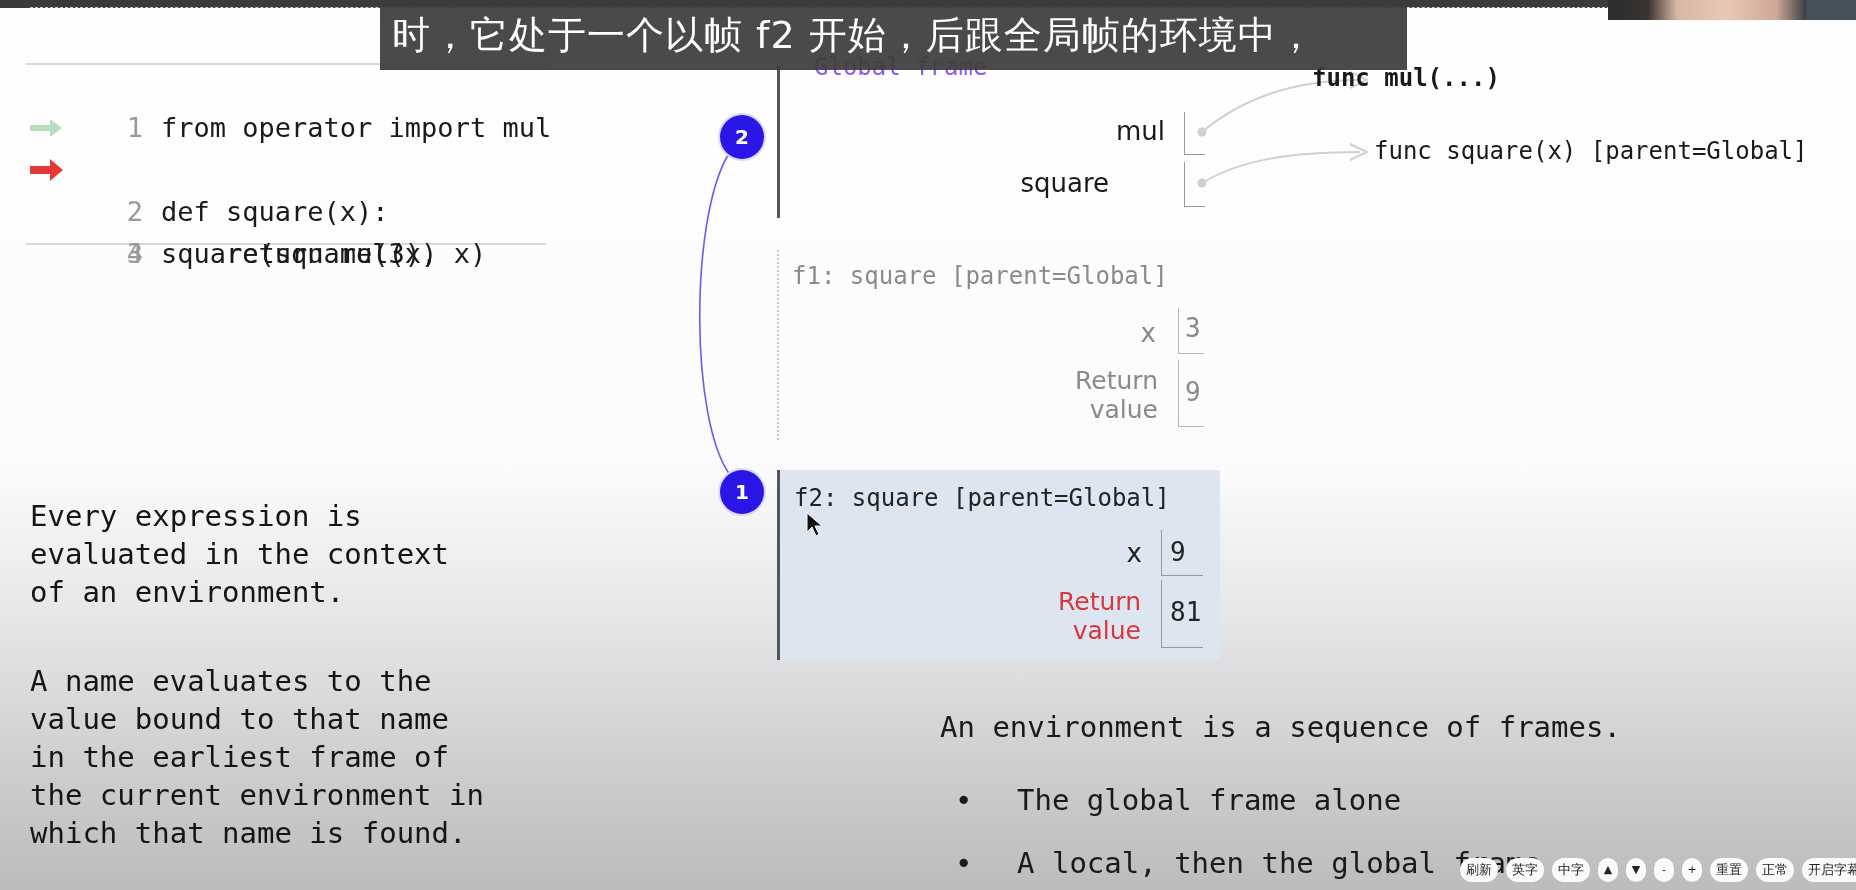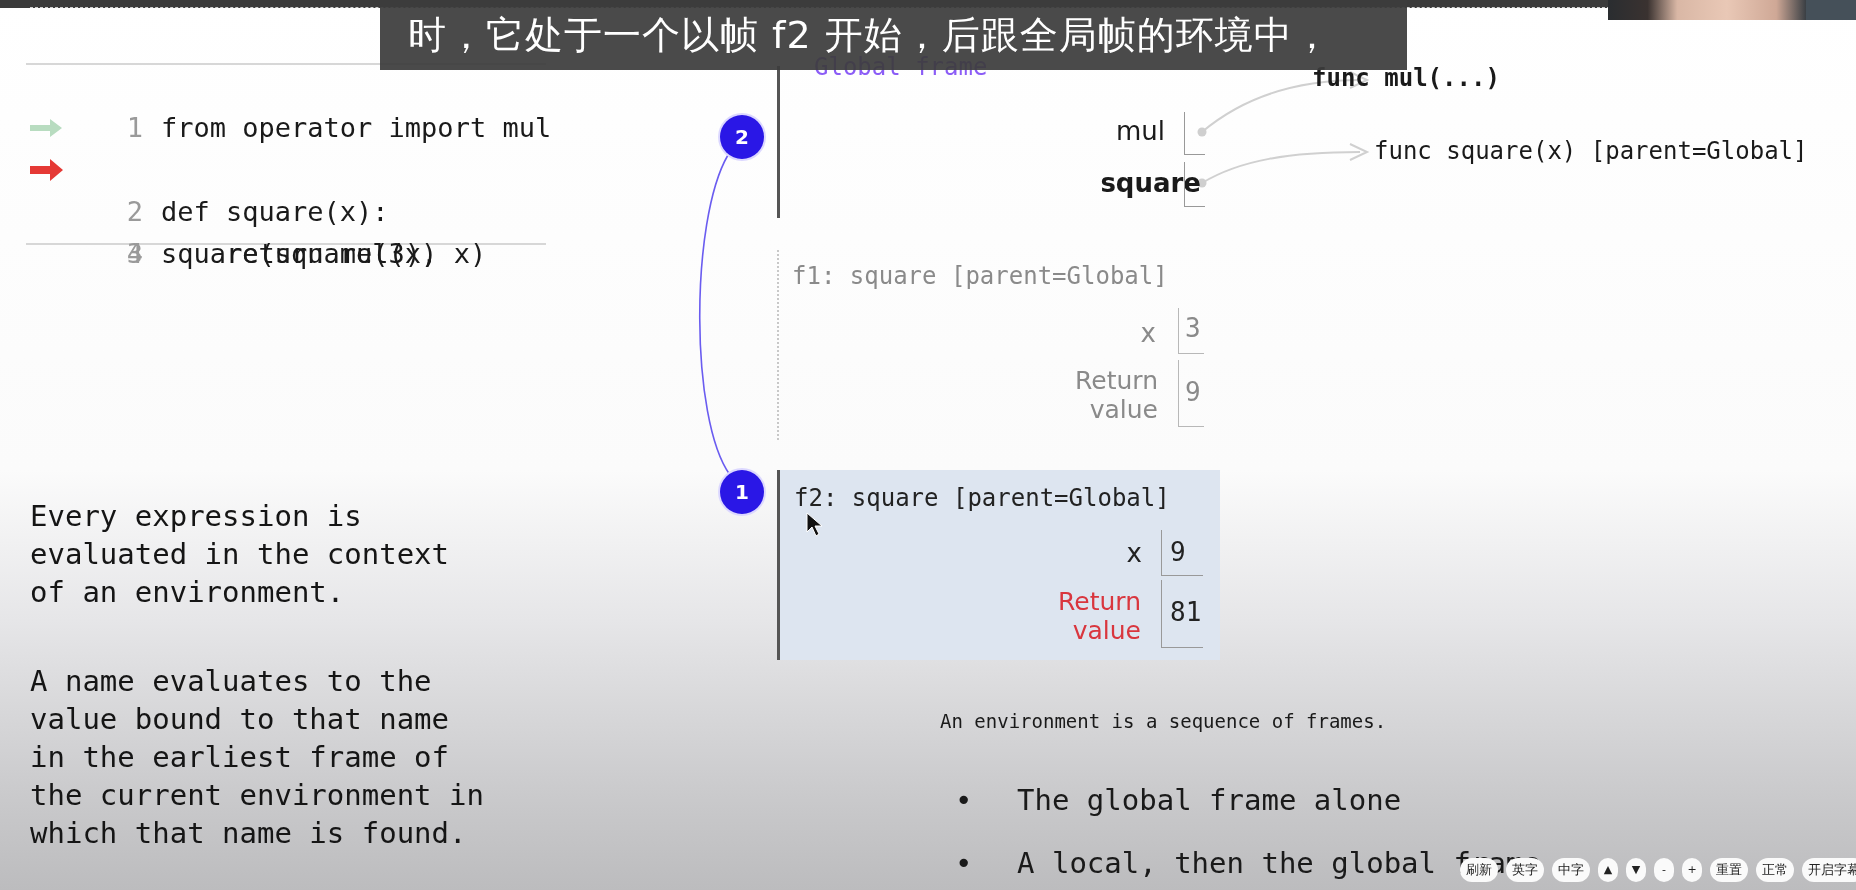--- a/index.html
+++ b/index.html
@@ -6,21 +6,21 @@
   body{width:1856px;height:890px;position:relative;overflow:hidden;
     background:linear-gradient(to bottom,#ffffff 0px,#fbfbfb 470px,#e6e6e8 620px,#c9c9cb 800px,#bcbcbe 890px);
     font-family:"DejaVu Sans Mono","Liberation Mono",monospace;color:#1a1a1a;}
   .abs{position:absolute;}
   .topbar{left:0;top:0;width:1856px;height:8px;background:#3b3b3b;}
   .topbar .dots{position:absolute;left:30px;top:7px;width:1600px;border-top:1px dashed #cfcfcf;}
   .webcam{left:1608px;top:0;width:198px;height:20px;background:linear-gradient(90deg,#2a2d30 0%,#3a3230 20%,#d9b7a5 35%,#e9c8b6 60%,#cfa896 85%,#3a3f44 100%);}
   .webcam2{left:1806px;top:0;width:50px;height:20px;background:#455059;}
   .subtitle{left:380px;top:0;width:1027px;height:70px;background:rgba(60,60,60,0.93);
     color:#fff;font-family:"DejaVu Sans","Liberation Sans",sans-serif;font-size:38px;line-height:70px;
-    padding-left:28px;box-sizing:border-box;white-space:nowrap;letter-spacing:1px;}
+    padding-left:12px;box-sizing:border-box;white-space:nowrap;letter-spacing:1px;}
   .code{left:26px;top:63px;width:520px;border-top:2px solid #d7d7d7;border-bottom:2px solid #d7d7d7;padding:0 0 10px;}
   .code-line{height:42px;line-height:42px;font-size:27px;position:relative;white-space:pre;}
   .ln{display:inline-block;width:70px;text-align:right;color:#9a9a9a;padding-right:18px;box-sizing:border-box;}
   .arrow{position:absolute;left:2px;top:0;width:36px;height:42px;}
   .note{font-size:29px;line-height:38px;white-space:pre;color:#151515;}
   .frame-title{font-size:24px;white-space:nowrap;}
   .var-name{font-family:"DejaVu Sans","Liberation Sans",sans-serif;font-size:26px;text-align:right;}
   .var-box{border-left:1.5px solid #999;border-bottom:1.5px solid #999;}
   .circle{width:44px;height:44px;border-radius:50%;background:#2a17e6;color:#fff;
     font-family:"DejaVu Sans","Liberation Sans",sans-serif;font-weight:bold;font-size:20px;
@@ -79,21 +79,21 @@
   <circle cx="1202" cy="183" r="4.5" fill="#cfcfcf"></circle>
 </svg>
 
 <div class="abs circle" style="left:720px;top:115px;">2</div>
 <div class="abs circle" style="left:720px;top:470px;">1</div>
 
 <div class="abs" style="left:777px;top:66px;width:3px;height:152px;background:#555;"></div>
 <div class="abs frame-title" style="left:792px;top:53px;color:#8b5cf6;margin-left:22px;">Global frame</div>
 <div class="abs var-name" style="left:1060px;top:116px;width:105px;">mul</div>
 <div class="abs var-box" style="left:1184px;top:112px;width:20px;height:42px;"></div>
-<div class="abs var-name" style="left:1076px;top:168px;width:125px;font-weight:bold;">square</div>
+<div class="abs var-name" style="left:984px;top:168px;width:125px;">square</div>
 <div class="abs var-box" style="left:1184px;top:162px;width:20px;height:44px;"></div>
 
 <div class="abs frame-title" style="left:1312px;top:64px;font-weight:bold;">func mul(...)</div>
 <div class="abs frame-title" style="left:1374px;top:137px;">func square(x) [parent=Global]</div>
 
 <div class="abs" style="left:777px;top:250px;height:190px;border-left:2px dotted #c8c8c8;"></div>
 <div class="abs frame-title" style="left:792px;top:262px;color:#8a8a8a;text-align:center;">f1: square [parent=Global]</div>
 <div class="abs var-name" style="left:1100px;top:318px;width:56px;color:#8a8a8a;">x</div>
 <div class="abs var-box" style="left:1178px;top:308px;width:26px;height:46px;color:#8a8a8a;font-family:'DejaVu Sans Mono',monospace;font-size:26px;padding-left:6px;line-height:40px;box-sizing:border-box;border-color:#b8b8b8;">3</div>
 <div class="abs var-name" style="left:1040px;top:366px;width:118px;color:#8a8a8a;font-size:25px;line-height:29px;"><span>Return</span><br><span>value</span></div>
@@ -103,21 +103,21 @@
 <div class="abs frame-title" style="left:794px;top:484px;color:#222;">f2: square [parent=Global]</div>
 <div class="abs var-name" style="left:1080px;top:538px;width:62px;color:#222;">x</div>
 <div class="abs var-box" style="left:1161px;top:530px;width:42px;height:46px;font-family:'DejaVu Sans Mono',monospace;font-size:26px;padding-left:8px;line-height:44px;box-sizing:border-box;color:#222;">9</div>
 <div class="abs var-name" style="left:1020px;top:587px;width:121px;color:#d9363e;font-size:25px;line-height:29px;"><span>Return</span><br><span>value</span></div>
 <div class="abs var-box" style="left:1161px;top:580px;width:42px;height:68px;font-family:'DejaVu Sans Mono',monospace;font-size:26px;padding-left:8px;line-height:64px;box-sizing:border-box;color:#222;">81</div>
 
 <svg class="abs" style="left:806px;top:512px;" width="18" height="26" viewBox="0 0 18 26">
   <path d="M1 1 L1 20 L6 15 L10 24 L13 22 L9 14 L16 14 Z" fill="#111" stroke="#fff" stroke-width="1"></path>
 </svg>
 
-<div class="abs" style="left:940px;top:710px;font-size:19px;white-space:nowrap;">An environment is a sequence of frames.</div>
+<div class="abs" style="left:940px;top:710px;font-size:29px;white-space:nowrap;">An environment is a sequence of frames.</div>
 <div class="abs" style="left:955px;top:783px;font-size:29px;white-space:nowrap;">
   <span style="display:inline-block;width:62px;">•</span><span>The global frame alone</span>
 </div>
 <div class="abs" style="left:955px;top:846px;font-size:29px;white-space:nowrap;">
   <span style="display:inline-block;width:62px;">•</span><span>A local, then the global frame</span>
 </div>
 
 <div class="abs subtitle">时，它处于一个以帧 f2 开始，后跟全局帧的环境中，</div>
 
 <div class="abs ctrls">

